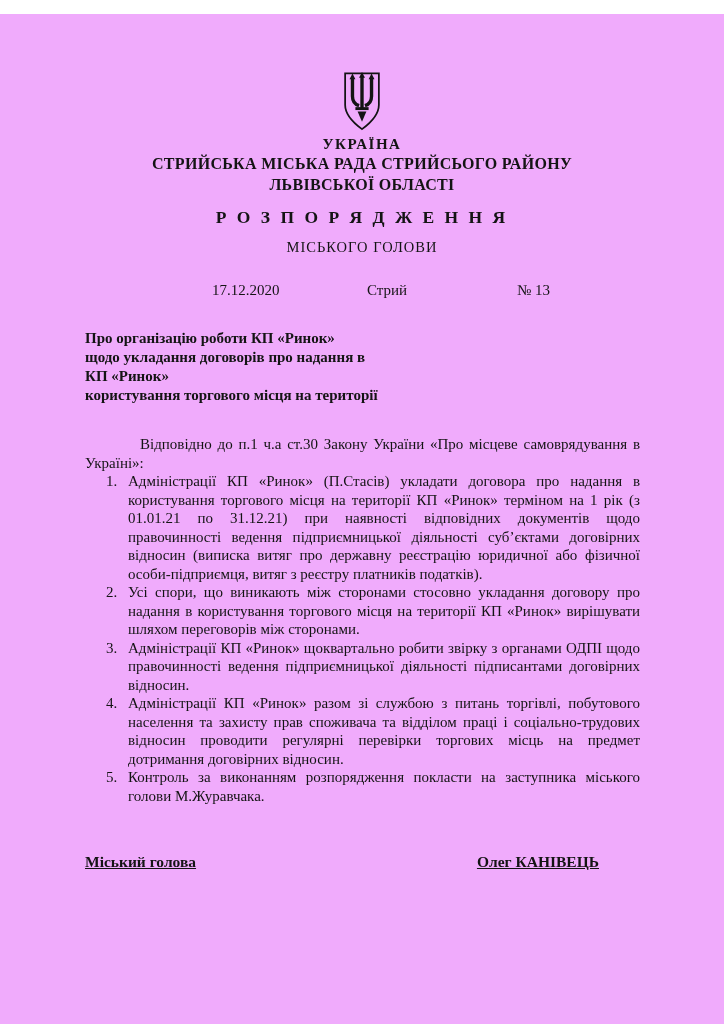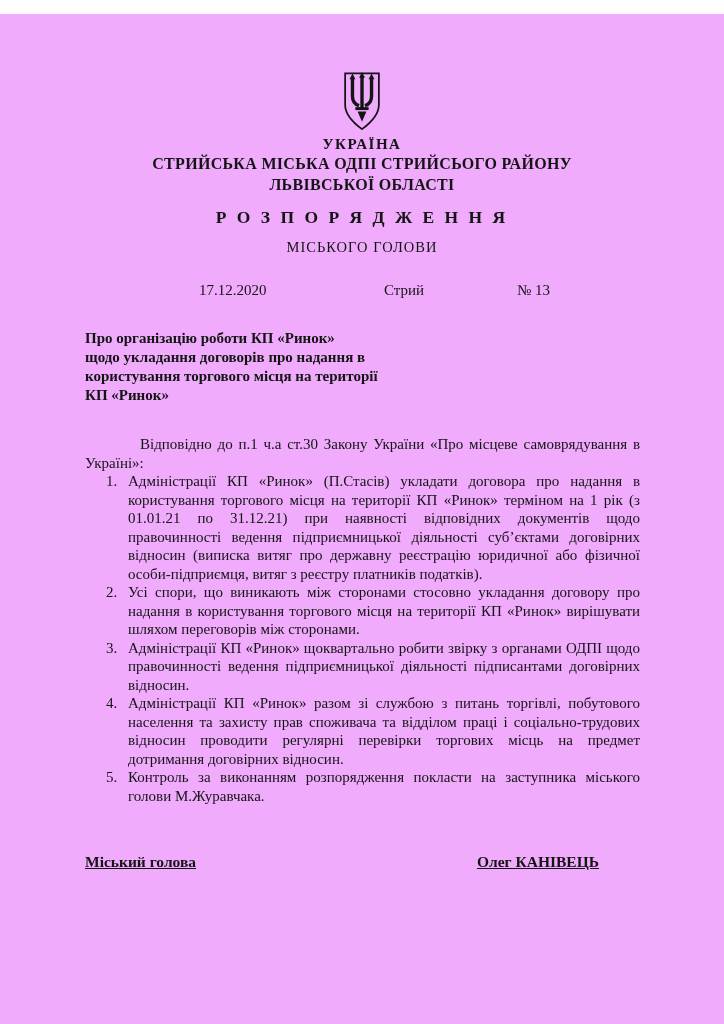--- a/index.html
+++ b/index.html
@@ -13,22 +13,22 @@
     overflow: hidden;
     margin: 14px auto;
   }
   .header { text-align: center; padding-top: 57px; }
   .emblem { width: 44px; height: 62px; display: block; margin: 0 auto 3px auto; }
   .country { font-weight: bold; font-size: 15px; letter-spacing: 1.5px; }
   .council { font-weight: bold; font-size: 16px; line-height: 21px; letter-spacing: 0.3px; }
   .doc-type { font-weight: bold; font-size: 17.5px; letter-spacing: 3px; margin-top: 12px; }
   .issuer { font-size: 14.5px; letter-spacing: 1px; margin-top: 11px; }
   .meta { position: relative; height: 19px; margin-top: 26px; font-size: 15px; }
-  .meta .m-date { position: absolute; left: 199px; }
-  .meta .m-city { position: absolute; left: 384px; }
+  .meta .m-date { position: absolute; left: 212px; }
+  .meta .m-city { position: absolute; left: 367px; }
   .meta .m-num  { position: absolute; left: 517px; text-align: right; }
   .subject {
     margin: 28px 0 0 85px;
     font-weight: bold; font-size: 15px; line-height: 19px;
   }
   .bodytext {
     margin: 30px 84px 0 85px;
     font-size: 15px; line-height: 18.5px;
     text-align: justify;
   }
@@ -55,37 +55,37 @@
         <path d="M43 9 V34 Q43 44 34 47"></path>
         <path d="M30 7 V52"></path>
       </g>
       <path d="M13 11 L17 3 L21 11 Z" fill="#141414"></path>
       <path d="M26 9 L30 1 L34 9 Z" fill="#141414"></path>
       <path d="M39 11 L43 3 L47 11 Z" fill="#141414"></path>
       <path d="M21 49 H39 V53 H21 Z" fill="#141414"></path>
       <path d="M24 55 L30 69 L36 55 Z" fill="#141414"></path>
     </svg>
     <div class="country">УКРАЇНА</div>
-    <div class="council">СТРИЙСЬКА МІСЬКА ОДПІ СТРИЙСЬОГО РАЙОНУ</div>
+    <div class="council">СТРИЙСЬКА МІСЬКА РАДА СТРИЙСЬОГО РАЙОНУ</div>
     <div class="council">ЛЬВІВСЬКОЇ ОБЛАСТІ</div>
     <div class="doc-type">Р О З П О Р Я Д Ж Е Н Н Я</div>
     <div class="issuer">МІСЬКОГО ГОЛОВИ</div>
   </div>
 
   <div class="meta">
     <span class="m-date">17.12.2020</span>
     <span class="m-city">Стрий</span>
     <span class="m-num">№ 13</span>
   </div>
 
   <div class="subject">
     <div>Про організацію роботи КП «Ринок»</div>
     <div>щодо укладання договорів про надання в</div>
+    <div>КП «Ринок»</div>
     <div>користування торгового місця на території</div>
-    <div>КП «Ринок»</div>
   </div>
 
   <div class="bodytext">
     <p class="intro">Відповідно до п.1 ч.а ст.30 Закону України «Про місцеве самоврядування в Україні»:</p>
     <ol class="items">
       <li class="item">
         <span class="li-num">1.</span>
         <span>Адміністрації КП «Ринок» (П.Стасів) укладати договора про надання в користування торгового місця на території КП «Ринок» терміном на 1 рік (з 01.01.21 по 31.12.21) при наявності відповідних документів щодо правочинності ведення підприємницької діяльності суб’єктами договірних відносин (виписка витяг про державну реєстрацію юридичної або фізичної особи-підприємця, витяг з реєстру платників податків).</span>
       </li>
       <li class="item">

